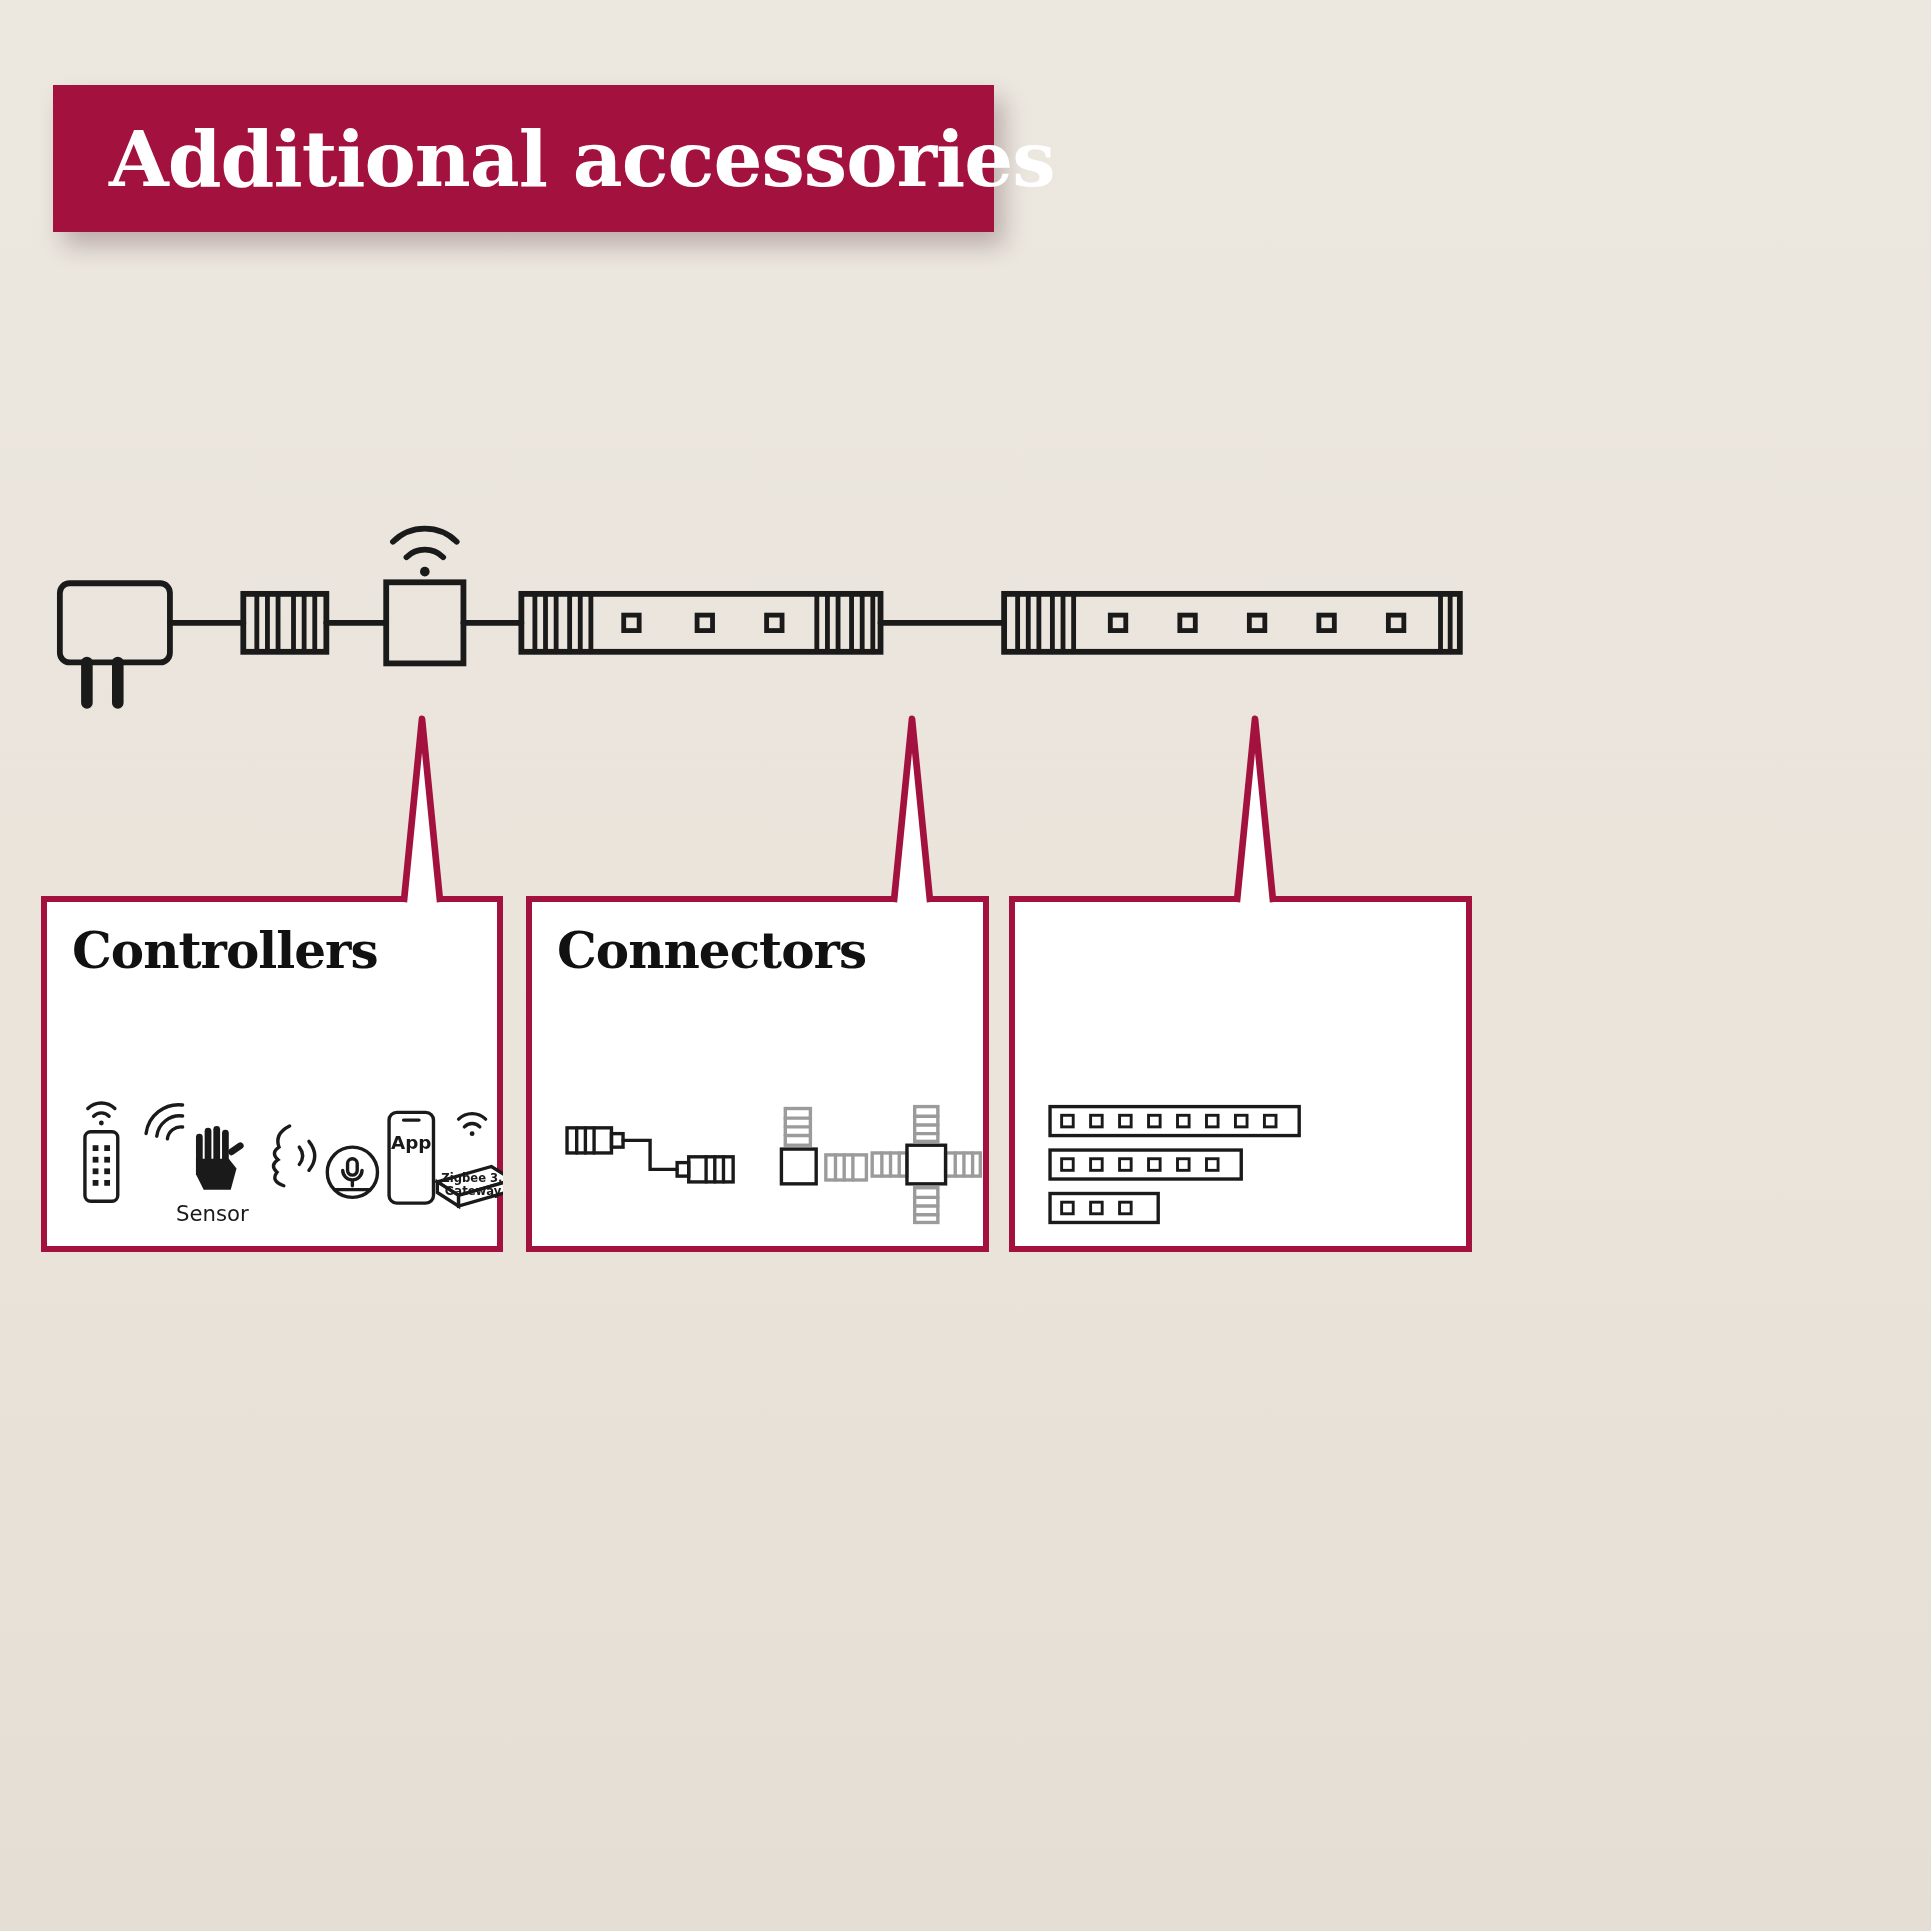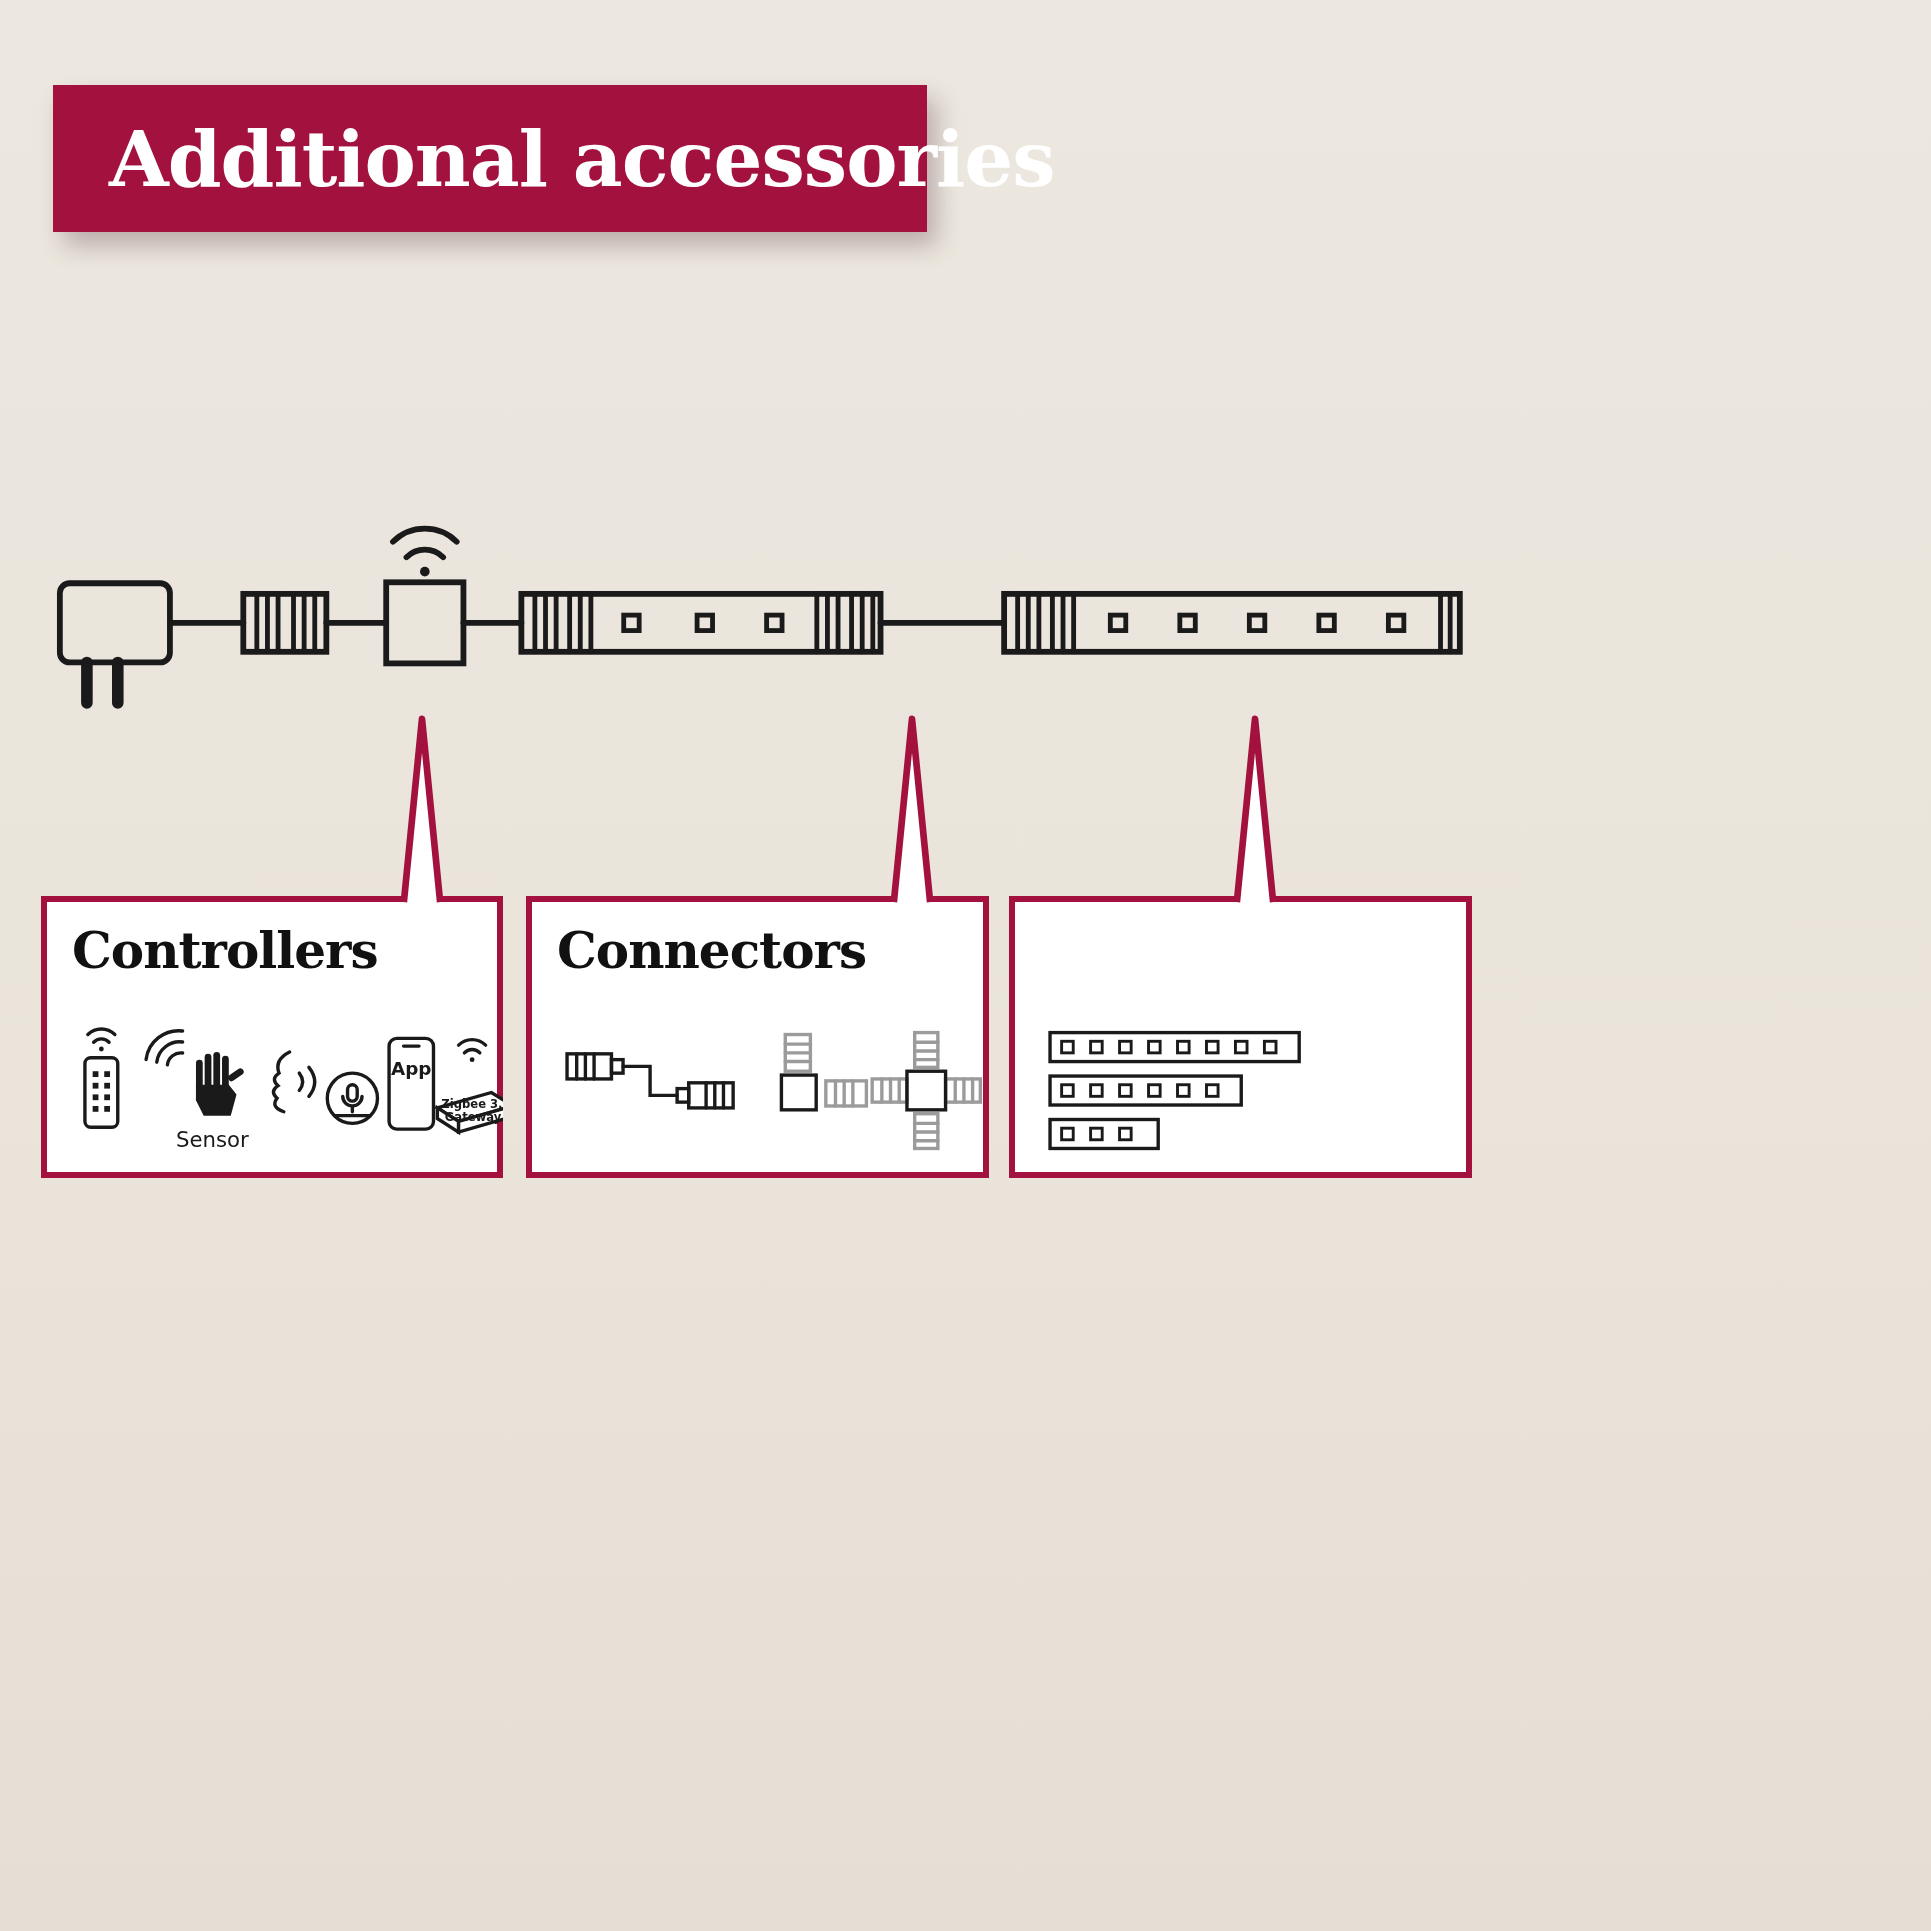--- a/index.html
+++ b/index.html
@@ -1,28 +1,28 @@
 <!DOCTYPE html>
 <html style="--accent: #a3123e;"><head>
 <meta charset="utf-8">
 <style>
   :root { --accent:#a3123e; --ink:#1a1a1a; }
   html,body { margin:0; padding:0; }
   .page { position:relative; width:1931px; height:1931px; overflow:hidden;
           background:linear-gradient(180deg,#ece7df 0%, #eae4db 55%, #e4ded4 100%);
           font-family:"DejaVu Sans", sans-serif; }
-  .banner { position:absolute; left:53px; top:85px; width:874px; height:147px;
+  .banner { position:absolute; left:53px; top:85px; width:941px; height:147px;
             background:var(--accent); box-shadow:9.7px 13.5px 23px rgba(60,20,35,.28);
             display:flex; align-items:center; padding-left:56px; box-sizing:border-box; }
   .banner-title { color:#ffffff; font-family:"DejaVu Serif", serif; font-weight:700;
                   font-size:77px; letter-spacing:-1px; white-space:nowrap; }
   .diagram { position:absolute; left:0; top:502px; }
   .spike { position:absolute; top:714px; z-index:3; }
   .spike path { fill:#ffffff; stroke:var(--accent); stroke-width:7; stroke-linejoin:round; }
-  .panel { position:absolute; top:896px; height:282px; background:#ffffff;
+  .panel { position:absolute; top:896px; height:356px; background:#ffffff;
            border:6.8px solid var(--accent); box-sizing:border-box; z-index:2; }
   .panel-title { margin:19.3px 0 0 25px; font-family:"DejaVu Serif", serif; font-weight:700;
                  font-size:50px; color:#111111; letter-spacing:-1px; }
   .icons { position:absolute; left:7.7px; bottom:7.7px; }
   .icon-label { font-family:"DejaVu Sans", sans-serif; font-size:22px; fill:#1a1a1a; stroke:none; }
   .icon-label-bold { font-family:"DejaVu Sans", sans-serif; font-size:19px; font-weight:bold; fill:#1a1a1a; stroke:none; }
   .icon-label-tiny { font-family:"DejaVu Sans", sans-serif; font-size:12px; font-weight:bold; fill:#1a1a1a; stroke:none; }
   .gray rect, .gray line { stroke:#9b9b9b; }
 </style>
 </head>

